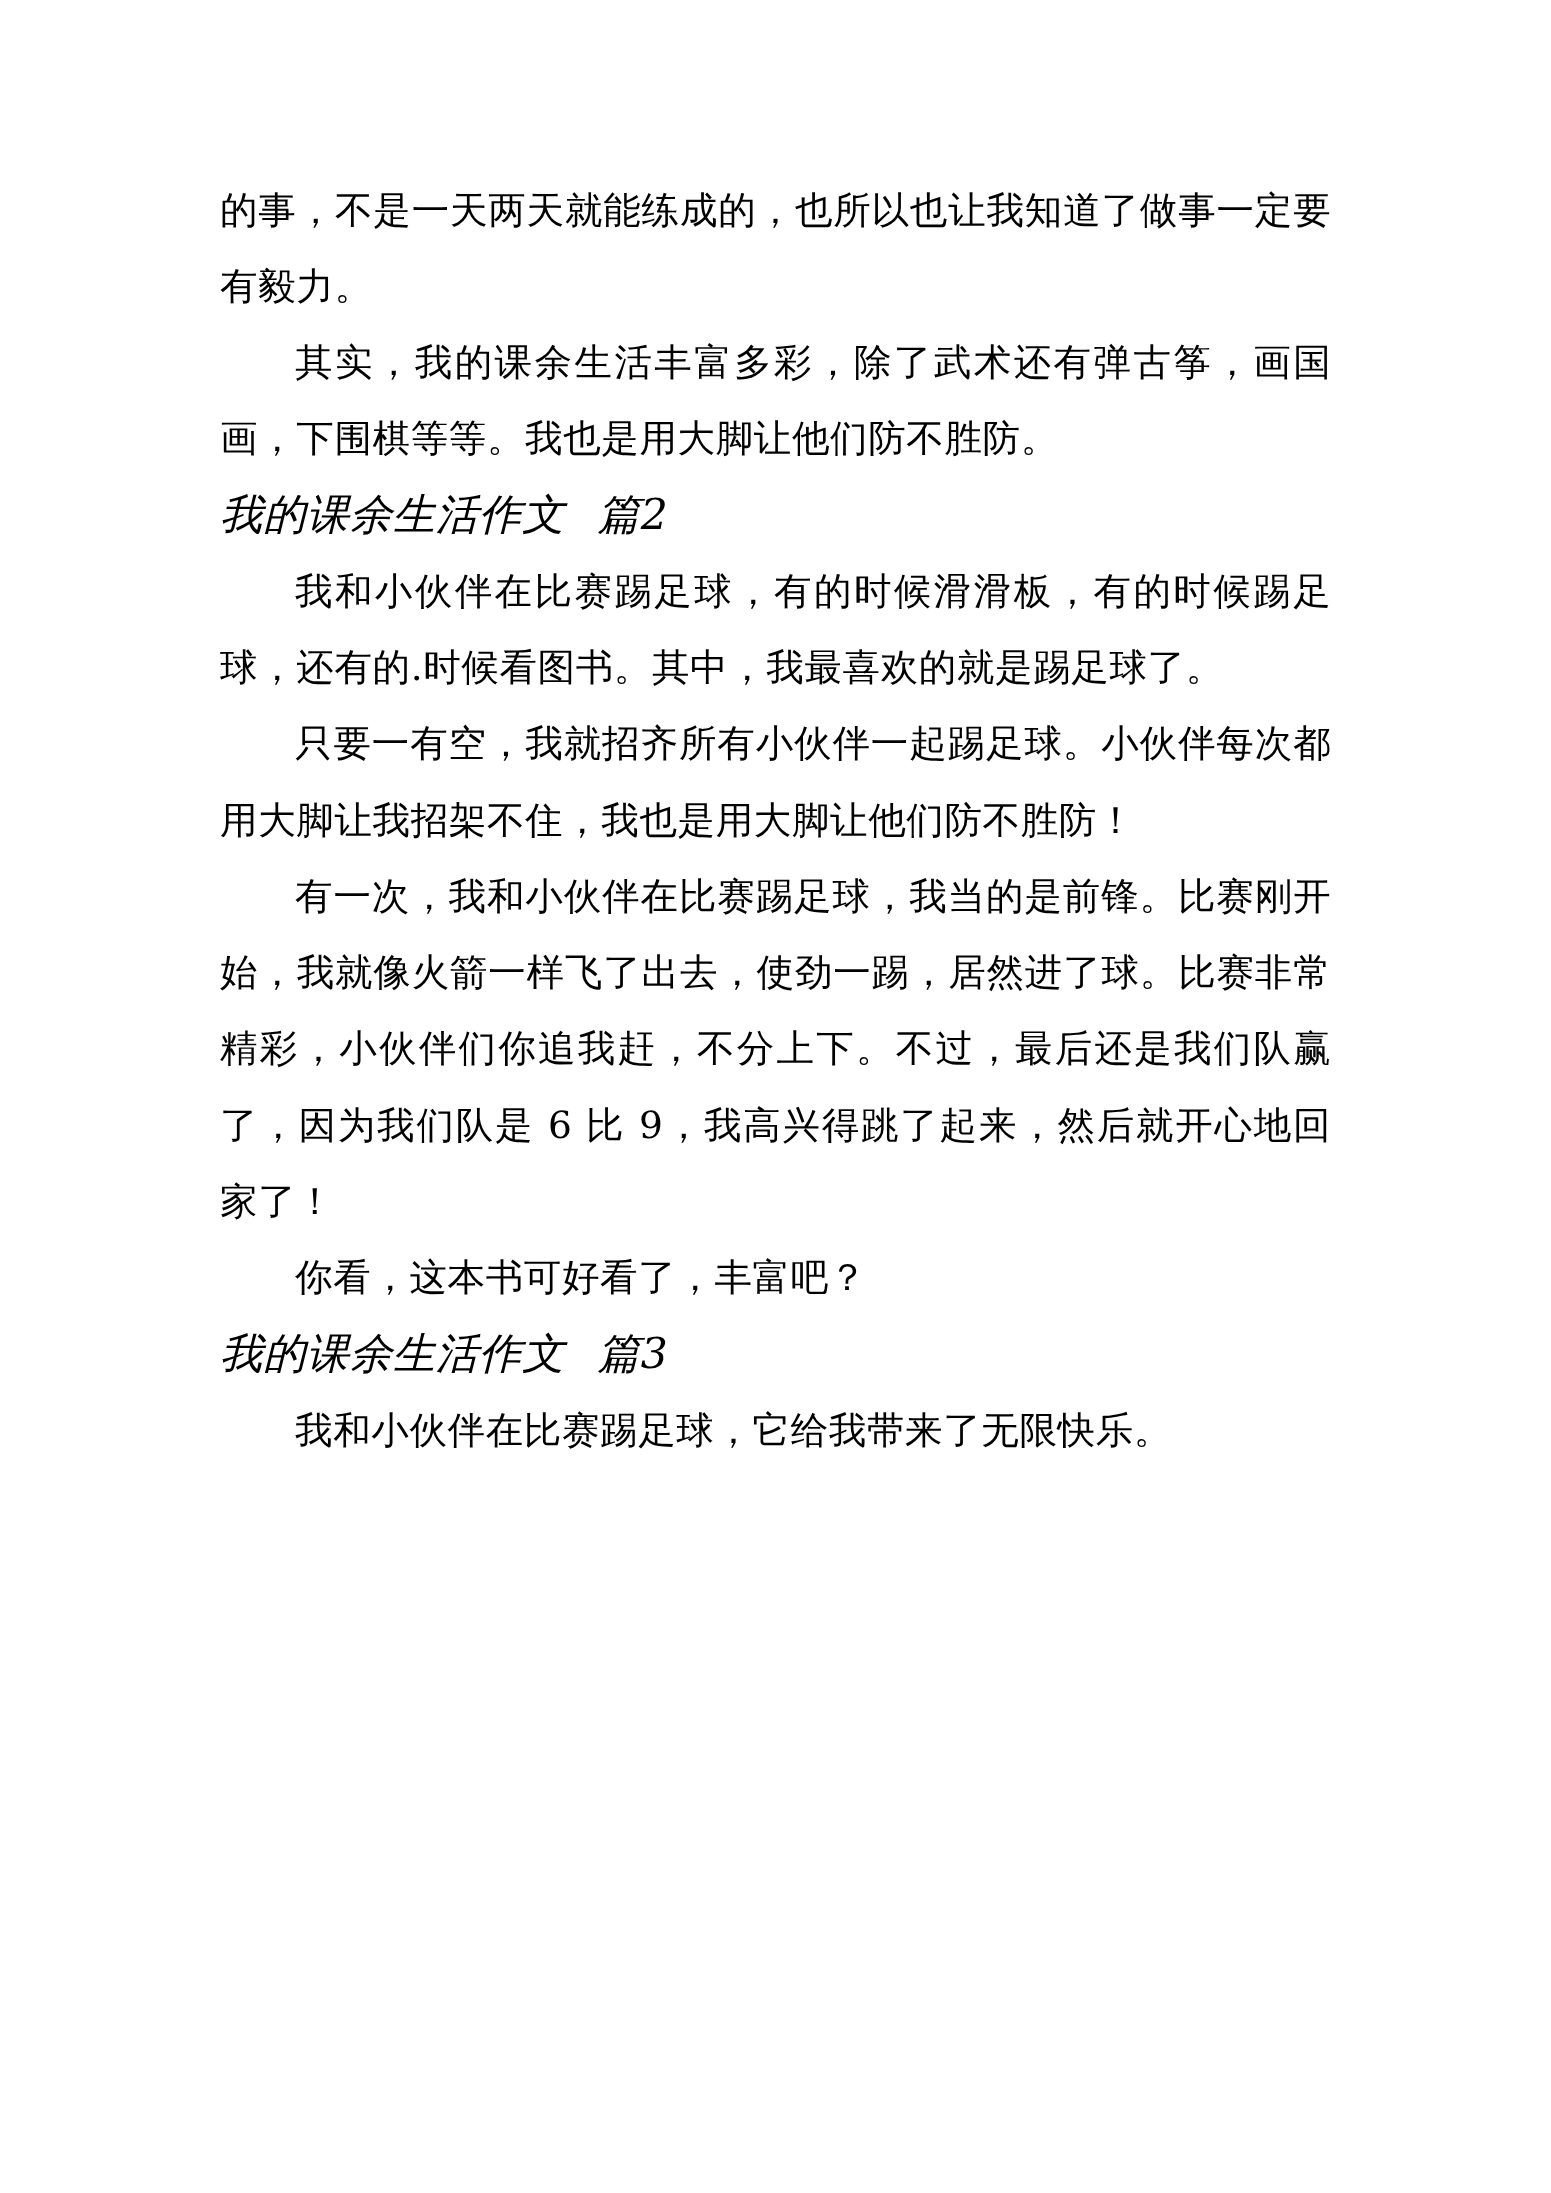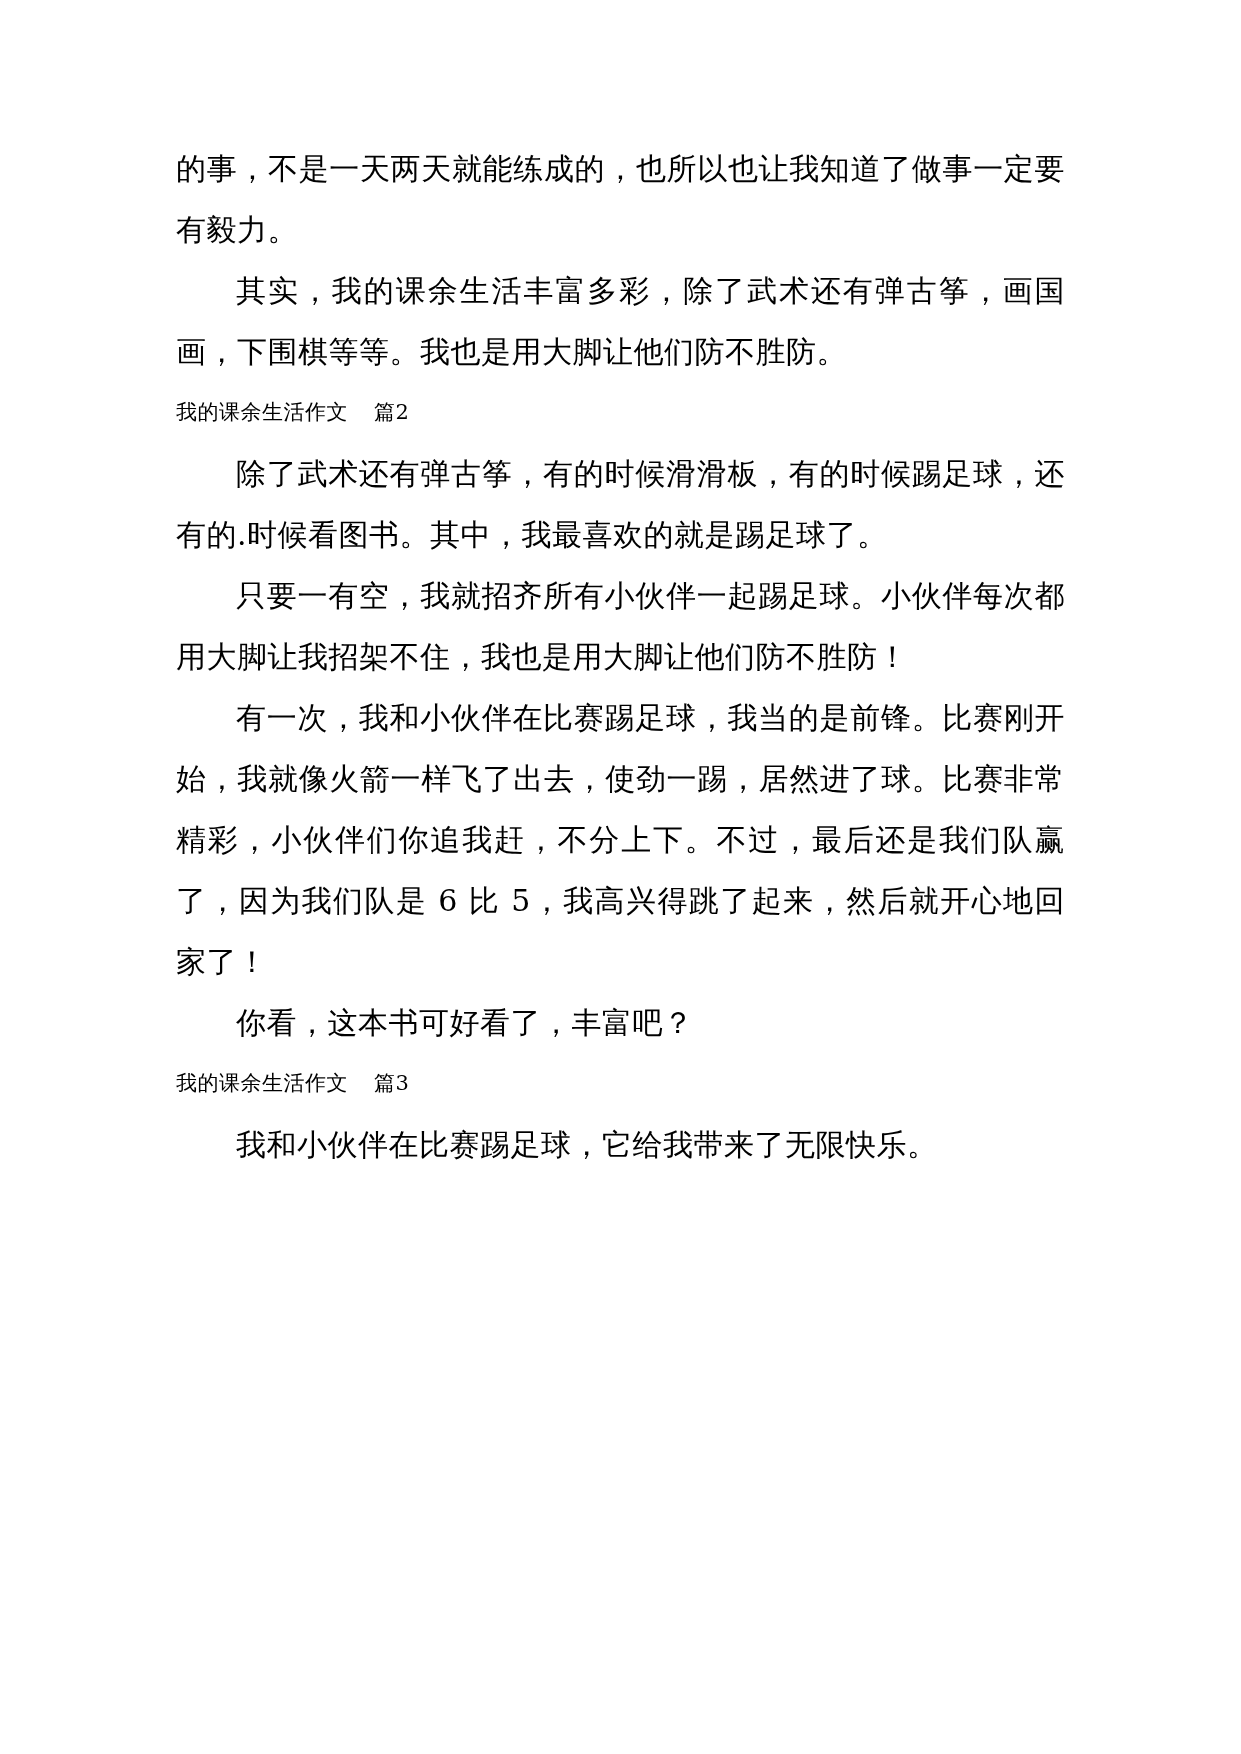--- a/index.html
+++ b/index.html
@@ -33,44 +33,45 @@
     margin: 0;
   }
   .para {
     text-indent: 60px;
   }
   .para-noindent {
     text-indent: 0;
   }
   .heading {
     text-indent: 0;
-    font-size: 21px;
+    font-size: 34px;
+    font-style: italic;
   }
   .heading .gap {
     display: inline-block;
     width: 26px;
   }
 </style>
 </head>
 <body>
 
 <div class="page">
   <div class="doc-body">
 
     <p class="para-noindent">的事，不是一天两天就能练成的，也所以也让我知道了做事一定要有毅力。</p>
 
     <p class="para">其实，我的课余生活丰富多彩，除了武术还有弹古筝，画国画，下围棋等等。我也是用大脚让他们防不胜防。</p>
 
     <p class="heading"><span>我的课余生活作文</span><span class="gap"></span><span>篇2</span></p>
 
-    <p class="para">除了武术还有弹古筝，有的时候滑滑板，有的时候踢足球，还有的.时候看图书。其中，我最喜欢的就是踢足球了。</p>
+    <p class="para">我和小伙伴在比赛踢足球，有的时候滑滑板，有的时候踢足球，还有的.时候看图书。其中，我最喜欢的就是踢足球了。</p>
 
     <p class="para">只要一有空，我就招齐所有小伙伴一起踢足球。小伙伴每次都用大脚让我招架不住，我也是用大脚让他们防不胜防！</p>
 
-    <p class="para">有一次，我和小伙伴在比赛踢足球，我当的是前锋。比赛刚开始，我就像火箭一样飞了出去，使劲一踢，居然进了球。比赛非常精彩，小伙伴们你追我赶，不分上下。不过，最后还是我们队赢了，因为我们队是 6 比 5，我高兴得跳了起来，然后就开心地回家了！</p>
+    <p class="para">有一次，我和小伙伴在比赛踢足球，我当的是前锋。比赛刚开始，我就像火箭一样飞了出去，使劲一踢，居然进了球。比赛非常精彩，小伙伴们你追我赶，不分上下。不过，最后还是我们队赢了，因为我们队是 6 比 9，我高兴得跳了起来，然后就开心地回家了！</p>
 
     <p class="para">你看，这本书可好看了，丰富吧？</p>
 
     <p class="heading"><span>我的课余生活作文</span><span class="gap"></span><span>篇3</span></p>
 
     <p class="para">我和小伙伴在比赛踢足球，它给我带来了无限快乐。</p>
 
 
   </div>
 </div>

